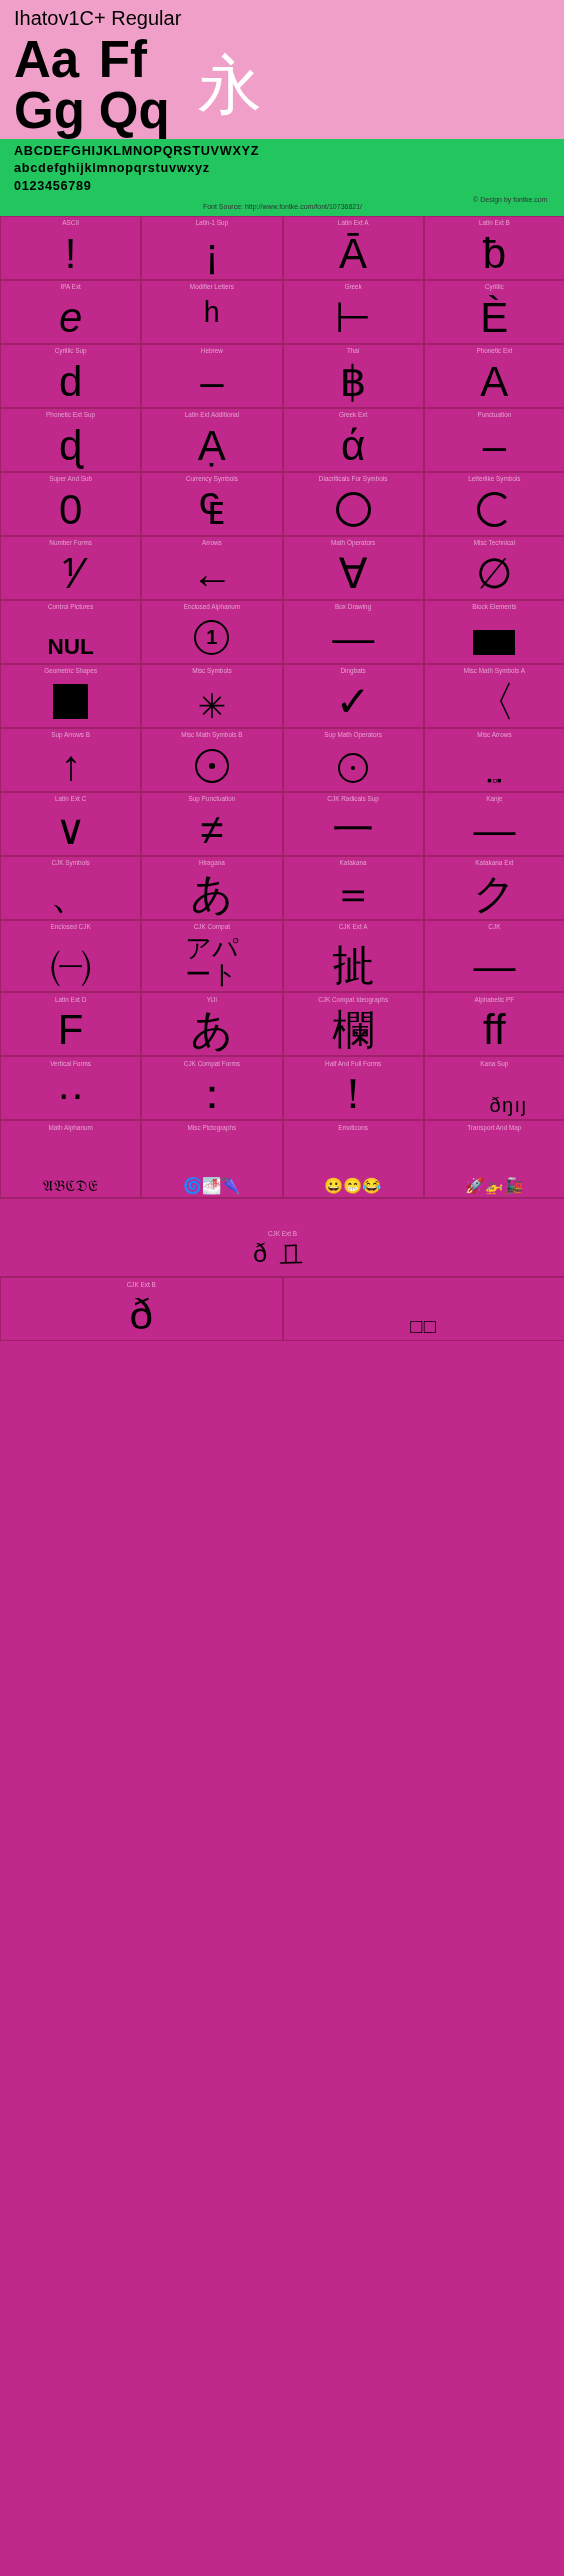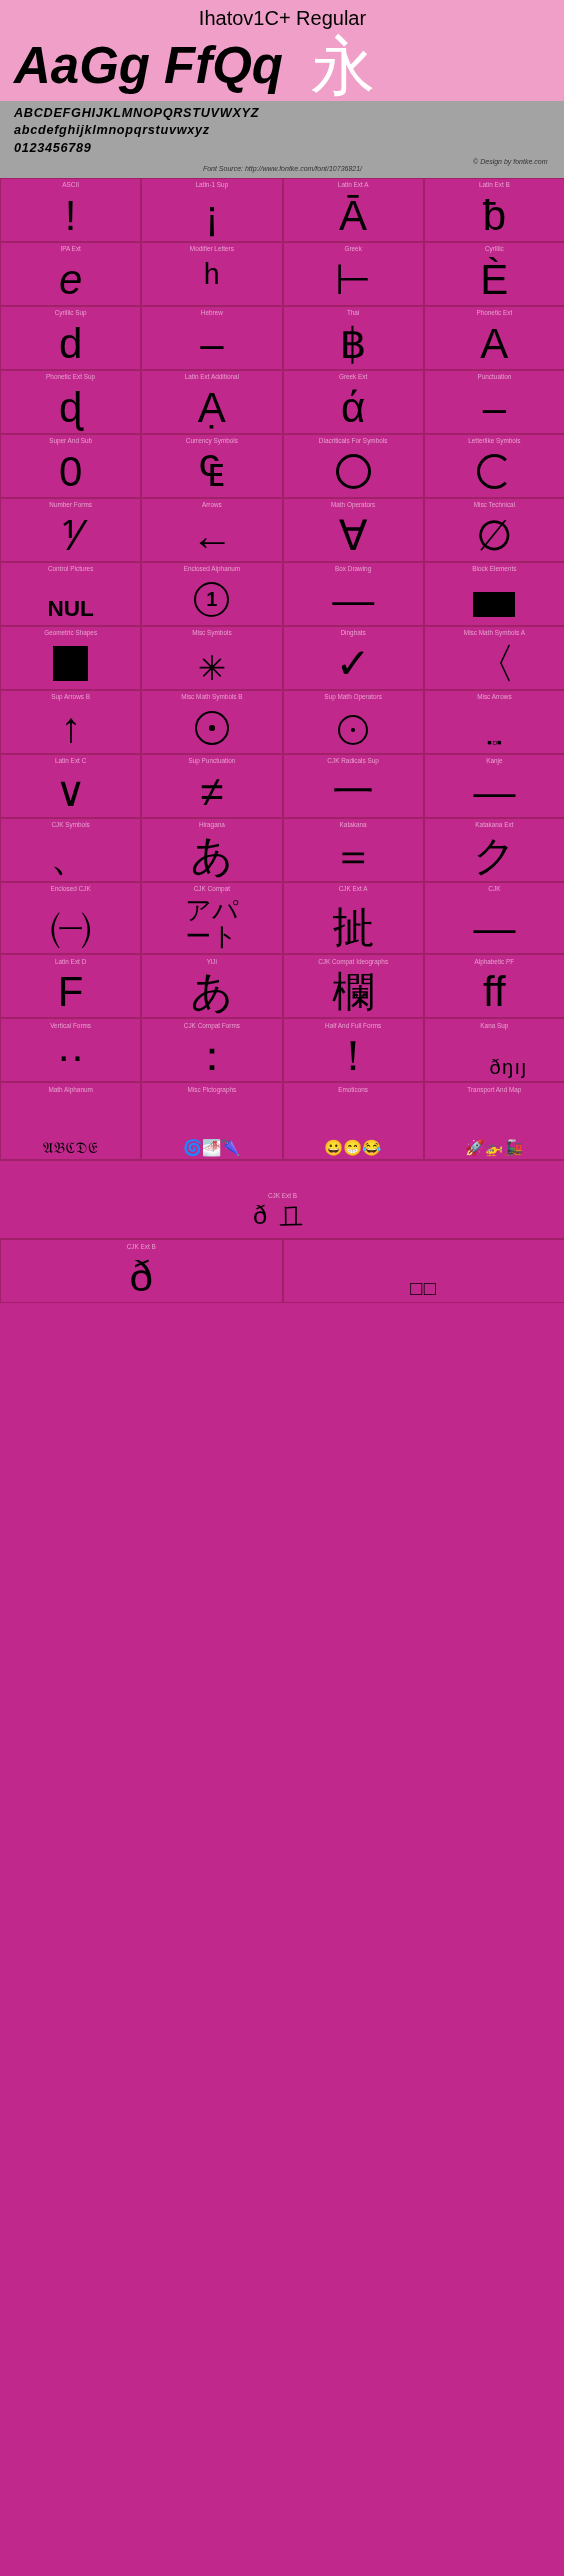--- a/index.html
+++ b/index.html
@@ -12,49 +12,46 @@
     
     .header {
       background: #f0a0c8;
       padding: 7px 14px 3.5px 14px;
     }
     .header-title {
       font-size: 20px;
       font-weight: normal;
       color: #000;
       margin-bottom: 3.5px;
-      text-align: center;
     }
     .header-letters {
       display: flex;
       align-items: center;
       gap: 14px;
     }
     .letter-pair {
       display: flex;
-      flex-direction: row;
+      flex-direction: column;
       line-height: 1;
-      font-style: italic;
     }
     .big-letters {
       font-size: 51px;
       font-weight: bold;
       color: #000;
       line-height: 1;
     }
     .cjk-char {
       font-size: 64px;
       color: #fff;
       line-height: 1;
       margin-left: 14px;
     }
     .alphabet-section {
-      background: #a3a3a3;
+      background: #22c55e;
       padding: 3.5px 14px;
-      font-style: italic;
     }
     .alphabet-line {
       font-size: 12.7px;
       color: #000;
       font-weight: bold;
       letter-spacing: 0.7px;
       line-height: 1.4;
     }
     .credit-line {
       font-size: 7px;

